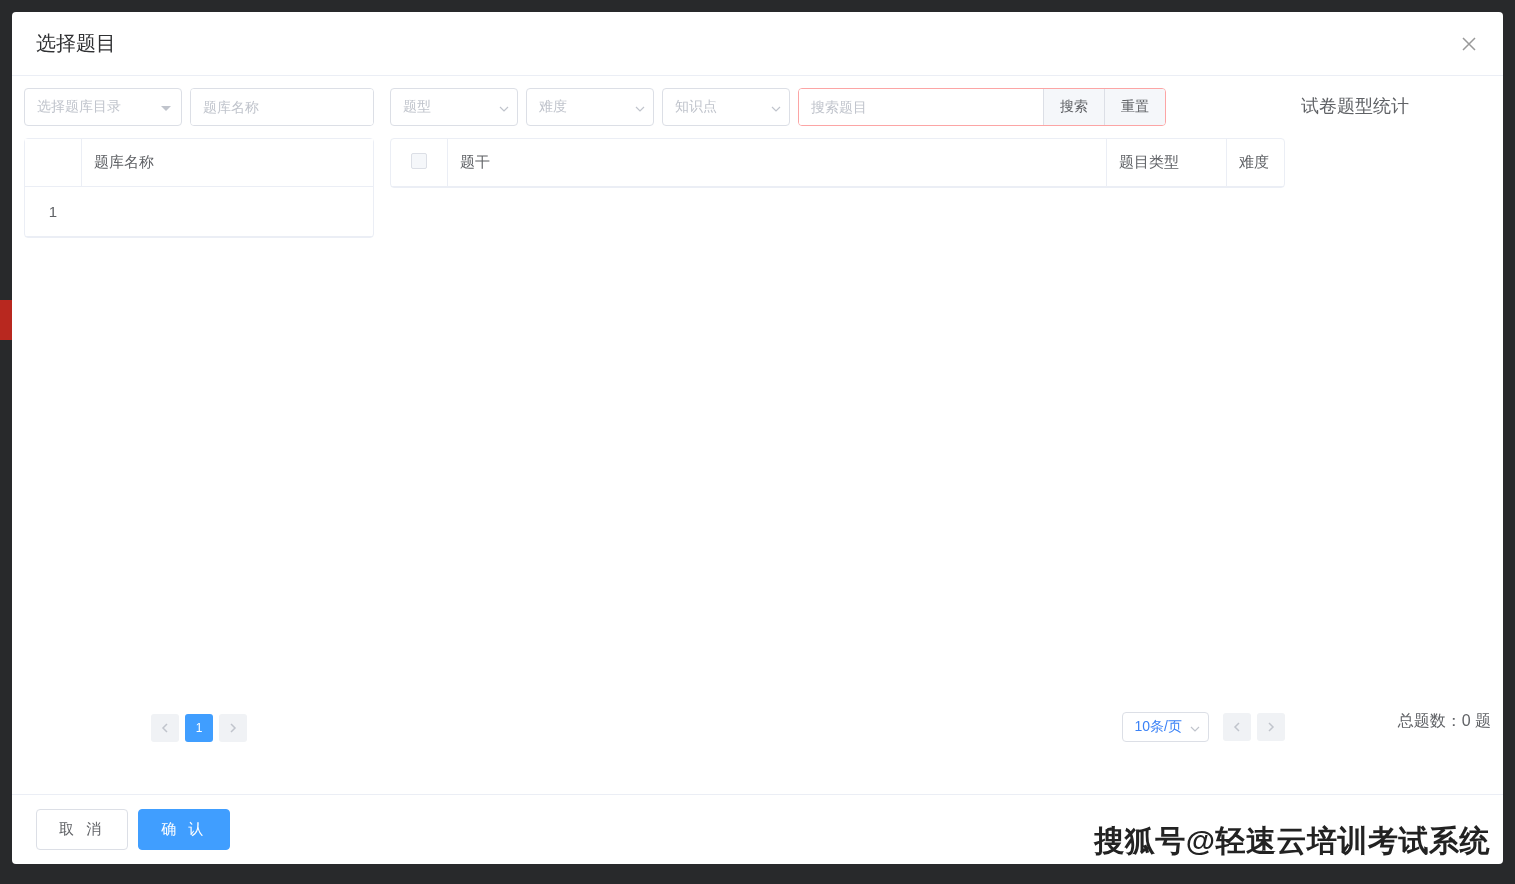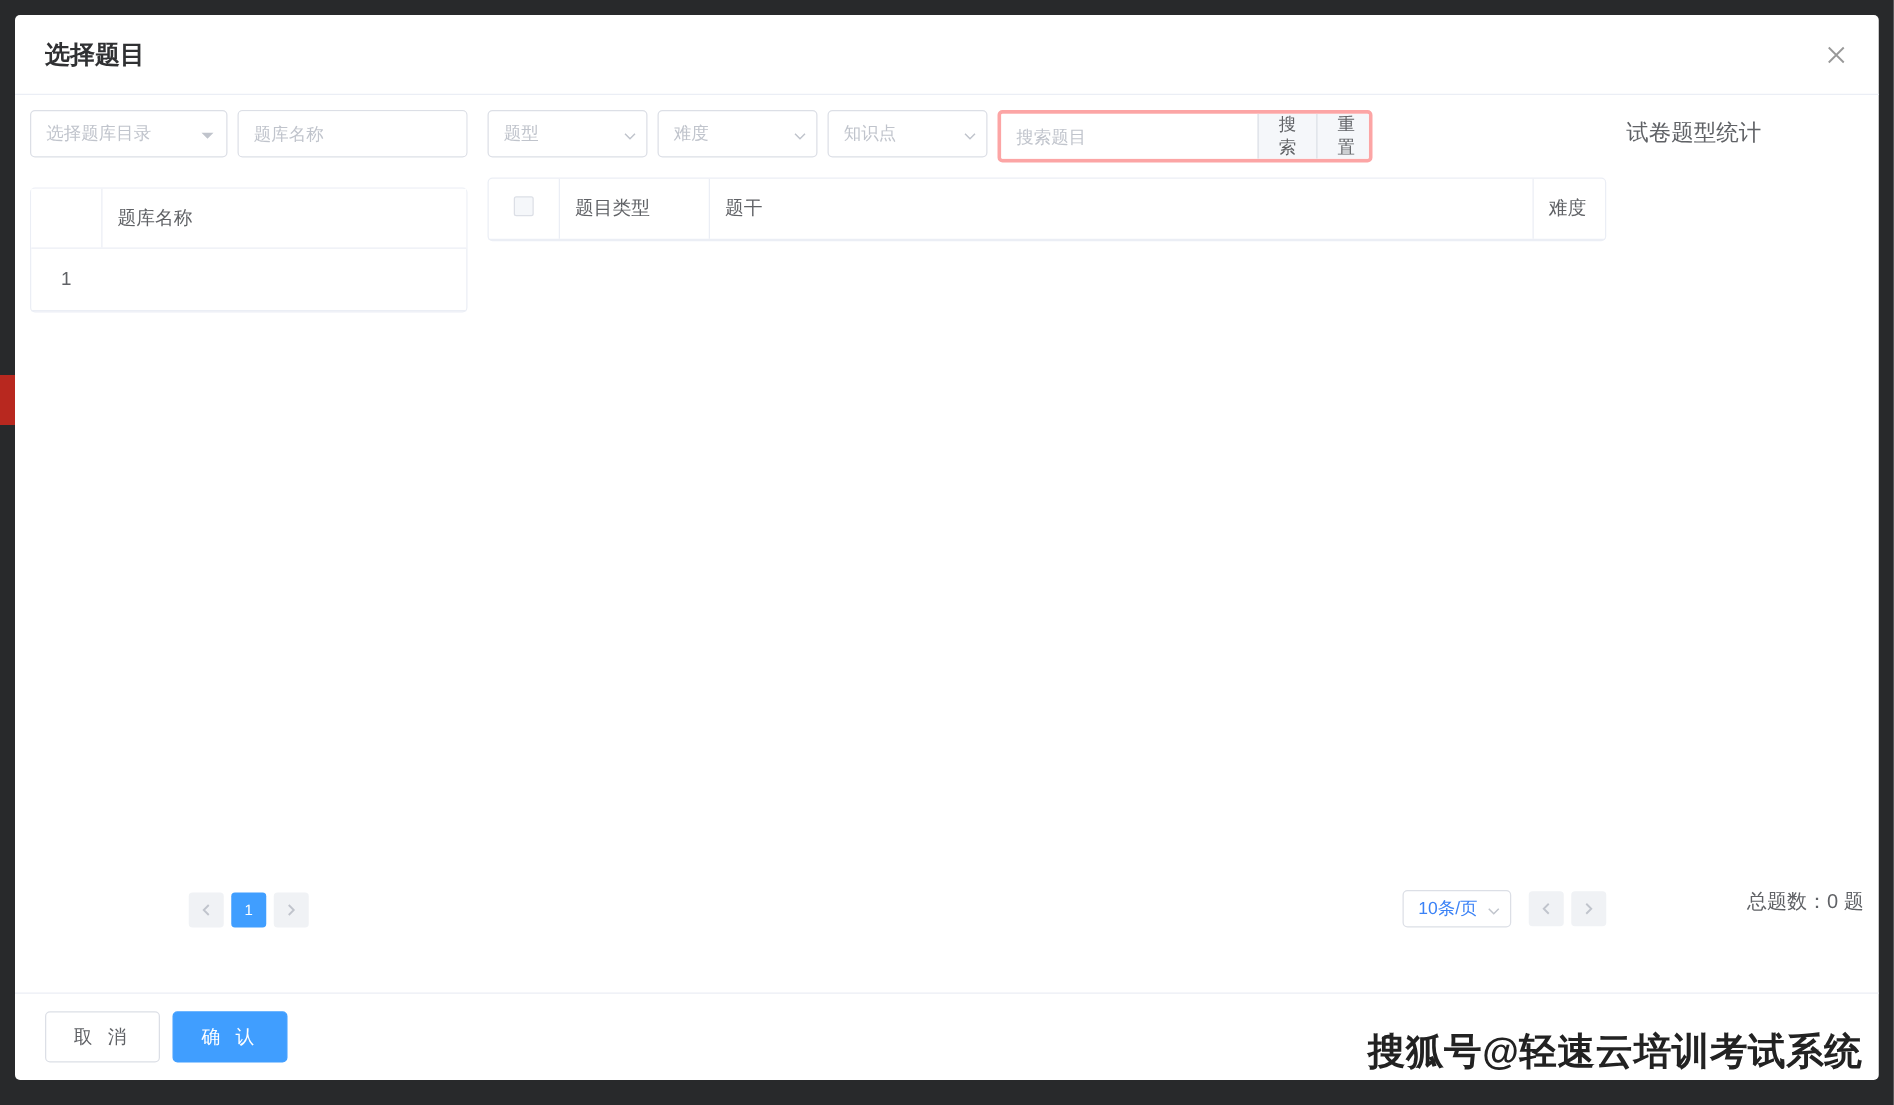--- a/index.html
+++ b/index.html
@@ -50,21 +50,21 @@
     .modal-header {
       padding: 18px 24px;
       border-bottom: 1px solid #ebeef5;
       display: flex;
       justify-content: space-between;
       align-items: center;
     }
     
     .modal-title {
       font-size: 20px;
-      font-weight: 700;
+      font-weight: 400;
       color: #303133;
     }
     
     .close-btn {
       width: 20px;
       height: 20px;
       cursor: pointer;
       color: #999;
       display: flex;
       align-items: center;
@@ -77,21 +77,20 @@
       display: flex;
       padding: 12px;
       gap: 16px;
       overflow: hidden;
     }
     
     .left-panel {
       width: 350px;
       display: flex;
       flex-direction: column;
-      gap: 12px;
     }
     
     .left-controls {
       display: flex;
       gap: 8px;
       margin-bottom: 12px;
     }
     
     .select-input {
       border: 1px solid #dcdfe6;
@@ -243,24 +242,24 @@
     }
     
     .filter-select .chevron {
       position: absolute;
       right: 8px;
       color: #c0c4cc;
     }
     
     .search-question-group {
       display: flex;
-      border: 3px solid #fca5a5;
+      border: 1px solid #fca5a5;
       border-radius: 4px;
       overflow: hidden;
-      width: 300px;
+      width: 368px;
     }
     
     .search-question-input {
       flex: 1;
       border: none;
       outline: none;
       padding: 0 12px;
       font-size: 14px;
     }
     
@@ -514,22 +513,22 @@
           <button class="action-btn">搜索</button>
           <button class="action-btn">重置</button>
         </div>
       </div>
 
       <div class="center-table">
         <div class="center-table-header">
           <div class="center-th center-th-check">
             <span class="checkbox"></span>
           </div>
+          <div class="center-th center-th-stem">题干</div>
           <div class="center-th center-th-type">题目类型</div>
-          <div class="center-th center-th-stem">题干</div>
           <div class="center-th center-th-diff">难度</div>
         </div>
       </div>
 
       <div class="center-pagination">
         <div class="page-size-select">
           <span>10条/页</span>
           <span class="chevron">
             <svg width="10" height="6" viewBox="0 0 10 6">
                 <path d="M1 1 L5 5 L9 1" stroke="currentColor" stroke-width="1.2" fill="none"></path>

